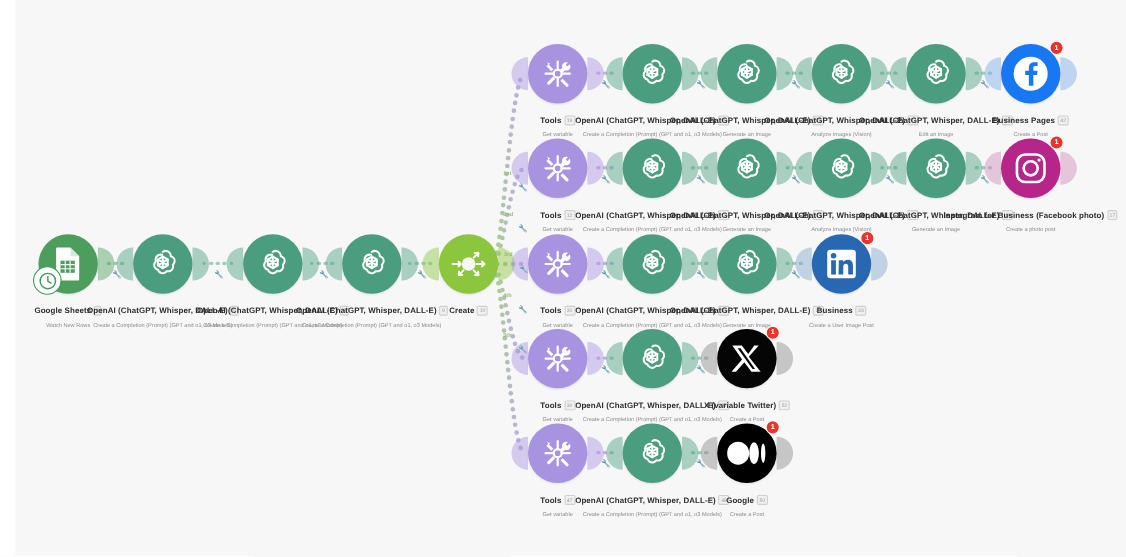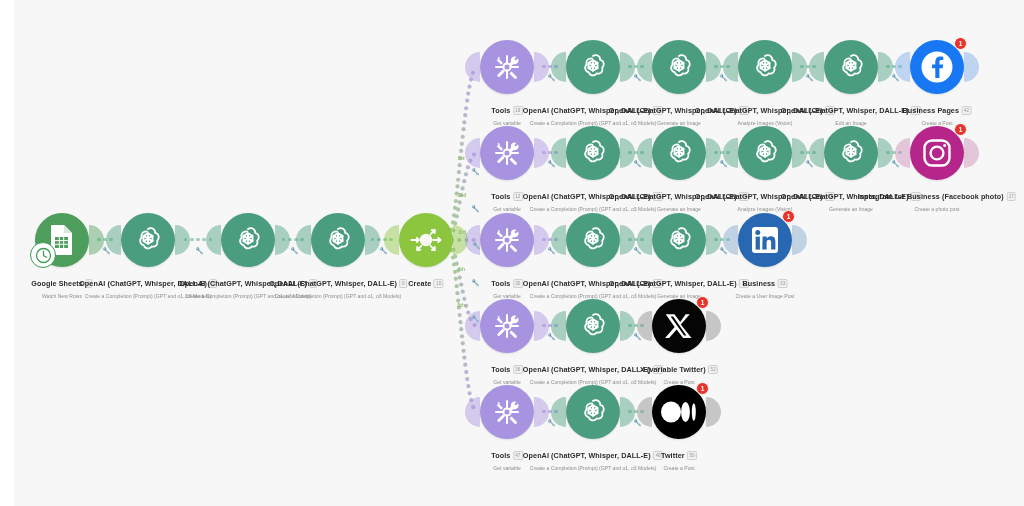--- a/index.html
+++ b/index.html
@@ -828,21 +828,21 @@
         <div class="bulb in" style="background:#8a8a8a"></div>
         <div class="circle" style="background:#000000">
           <svg width="36" height="22" viewBox="0 0 36 22">
     <ellipse cx="10" cy="11" rx="10" ry="10.5" fill="#fff"></ellipse>
     <ellipse cx="24.5" cy="11" rx="4.4" ry="10" fill="#fff"></ellipse>
     <ellipse cx="32.8" cy="11" rx="2" ry="8.8" fill="#fff"></ellipse>
   </svg>
         </div>
         <div class="errbadge">1</div>
         <div class="label">
-      <div><span class="ltitle">Twitter</span><span class="numbadge">50</span></div>
+      <div><span class="ltitle">Google</span><span class="numbadge">50</span></div>
       <div class="lsub">Create a Post</div>
     </div>
         <div class="node-hit"></div>
       </div>
     </div>
   <div id="left-margin"></div>
 <div class="routelab" style="left: 457.525px; top: 155.432px;">1st</div>
     <div class="wrench-mini" style="position: absolute; left: 471.525px; top: 168.432px;">🔧</div>
     <div class="routelab" style="left: 457.525px; top: 192.003px;">2nd</div>
     <div class="wrench-mini" style="position: absolute; left: 471.525px; top: 205.003px;">🔧</div>

